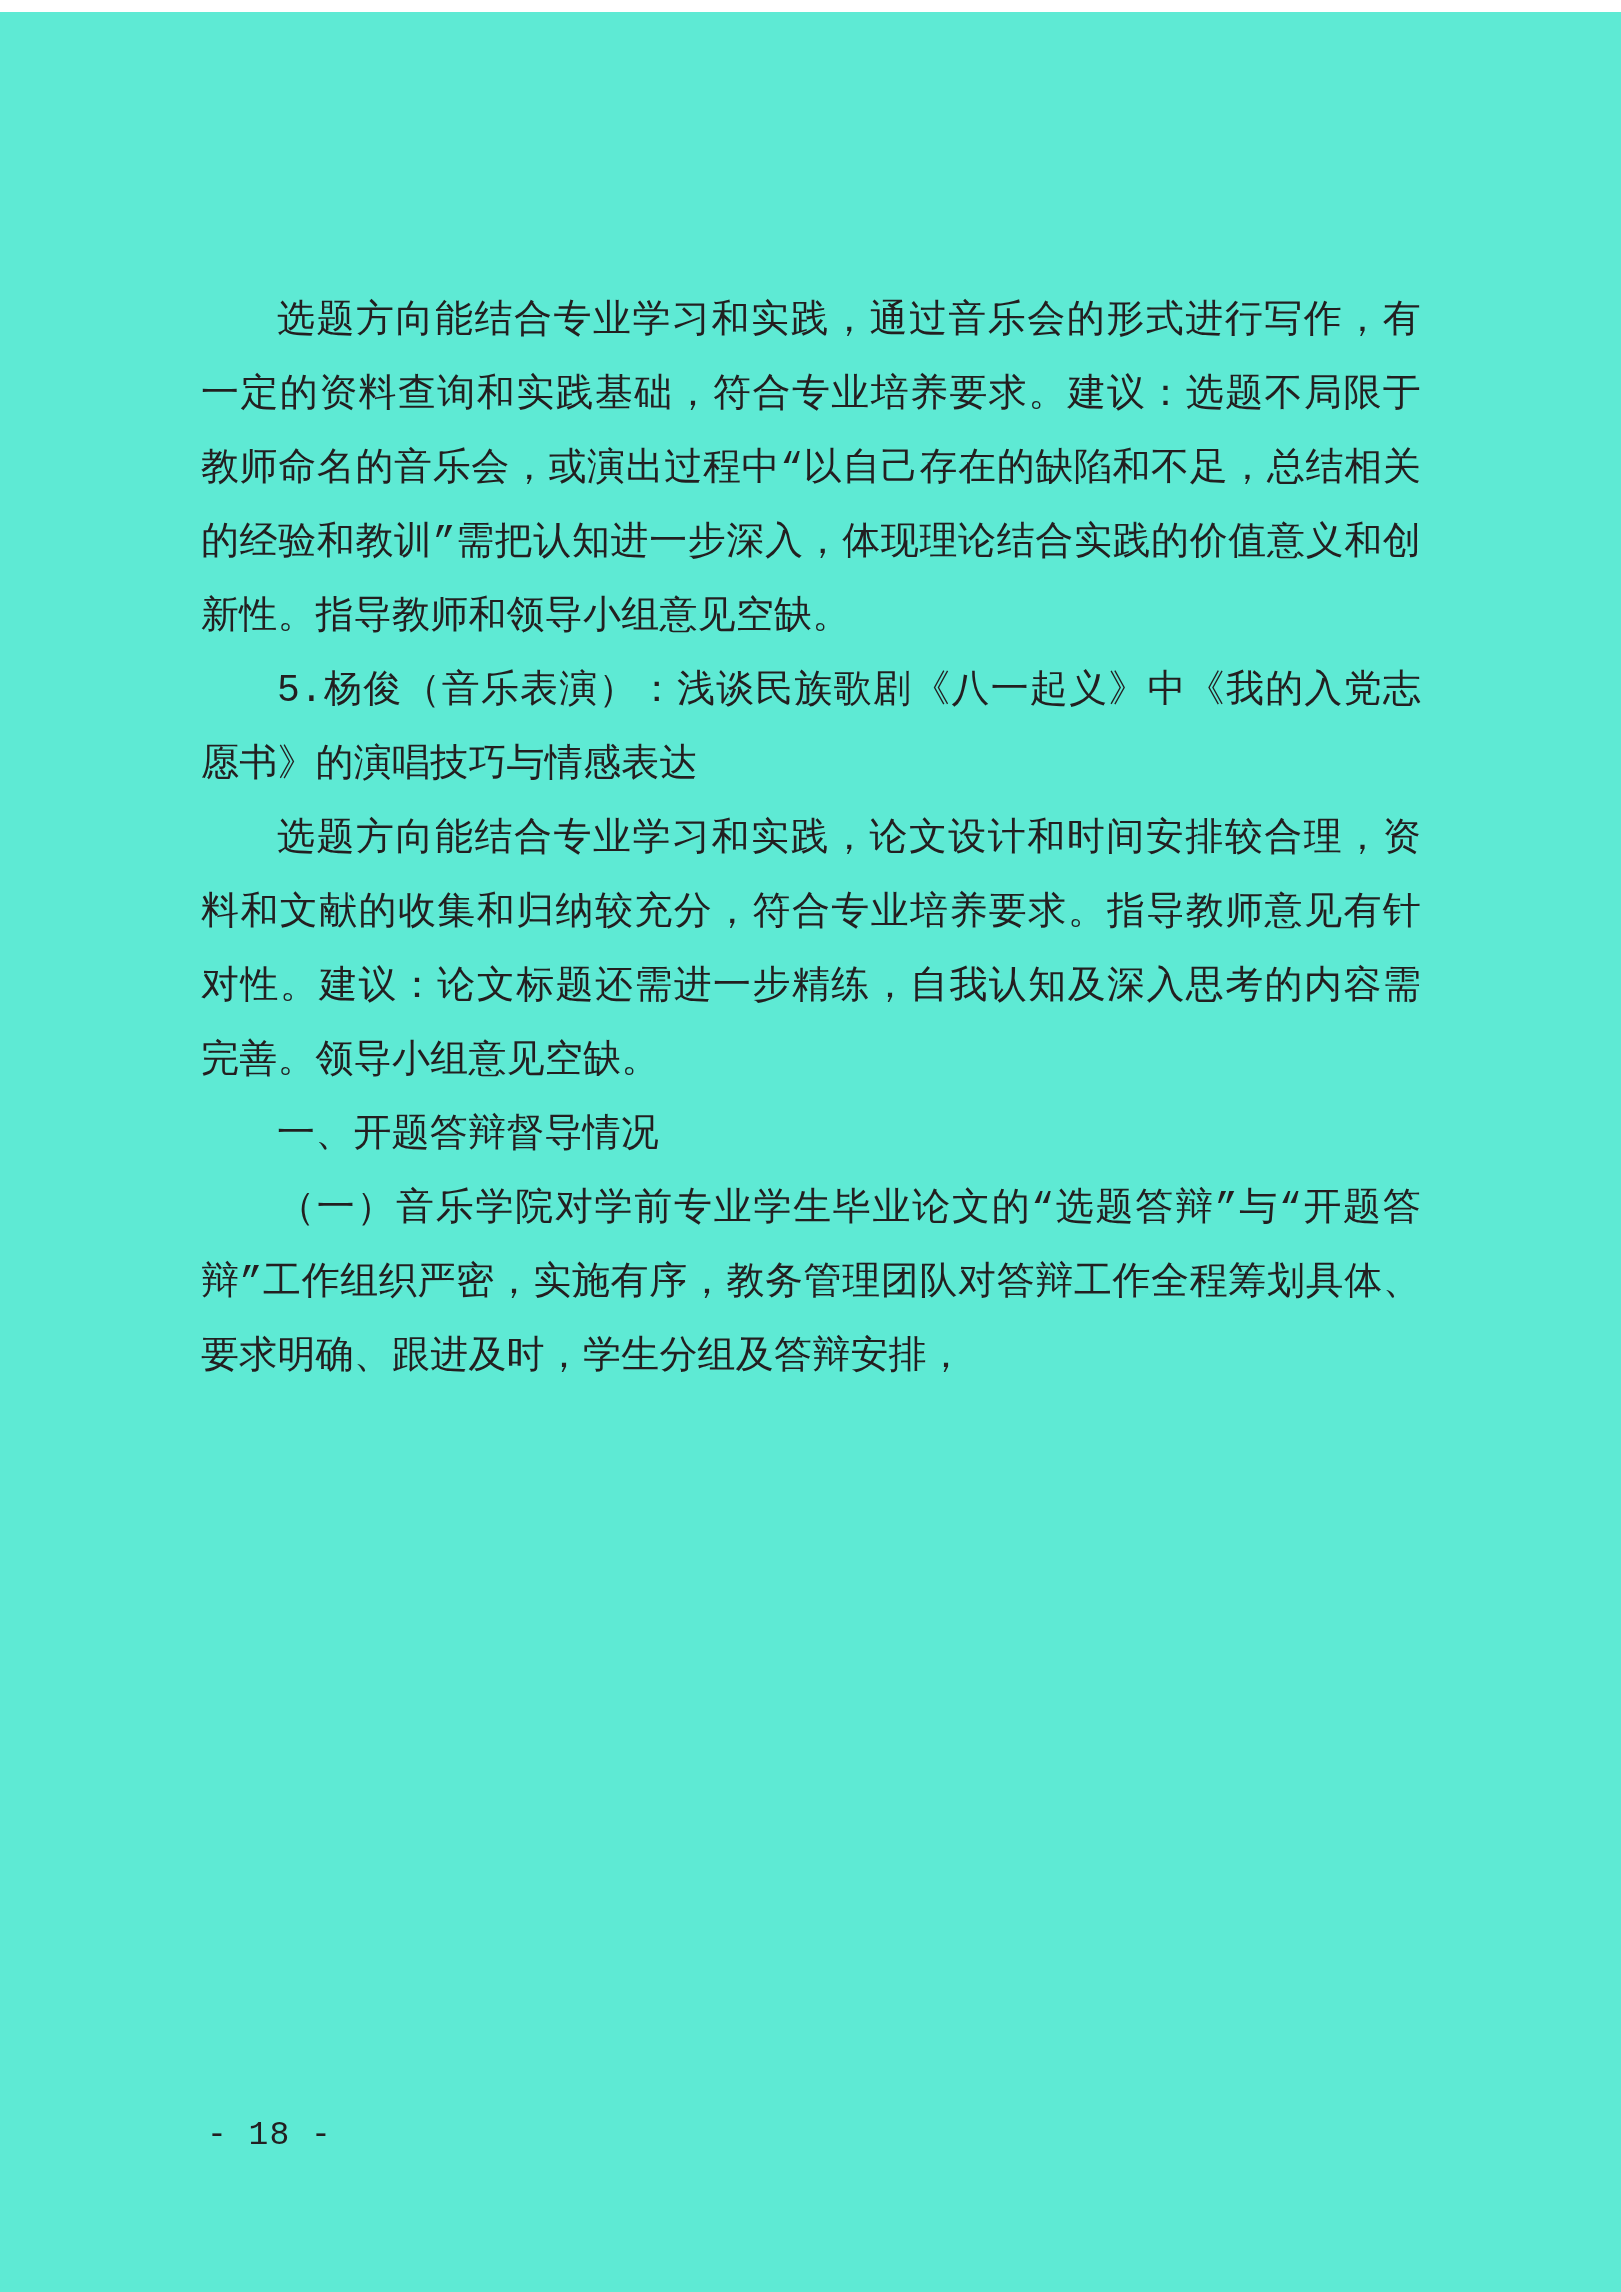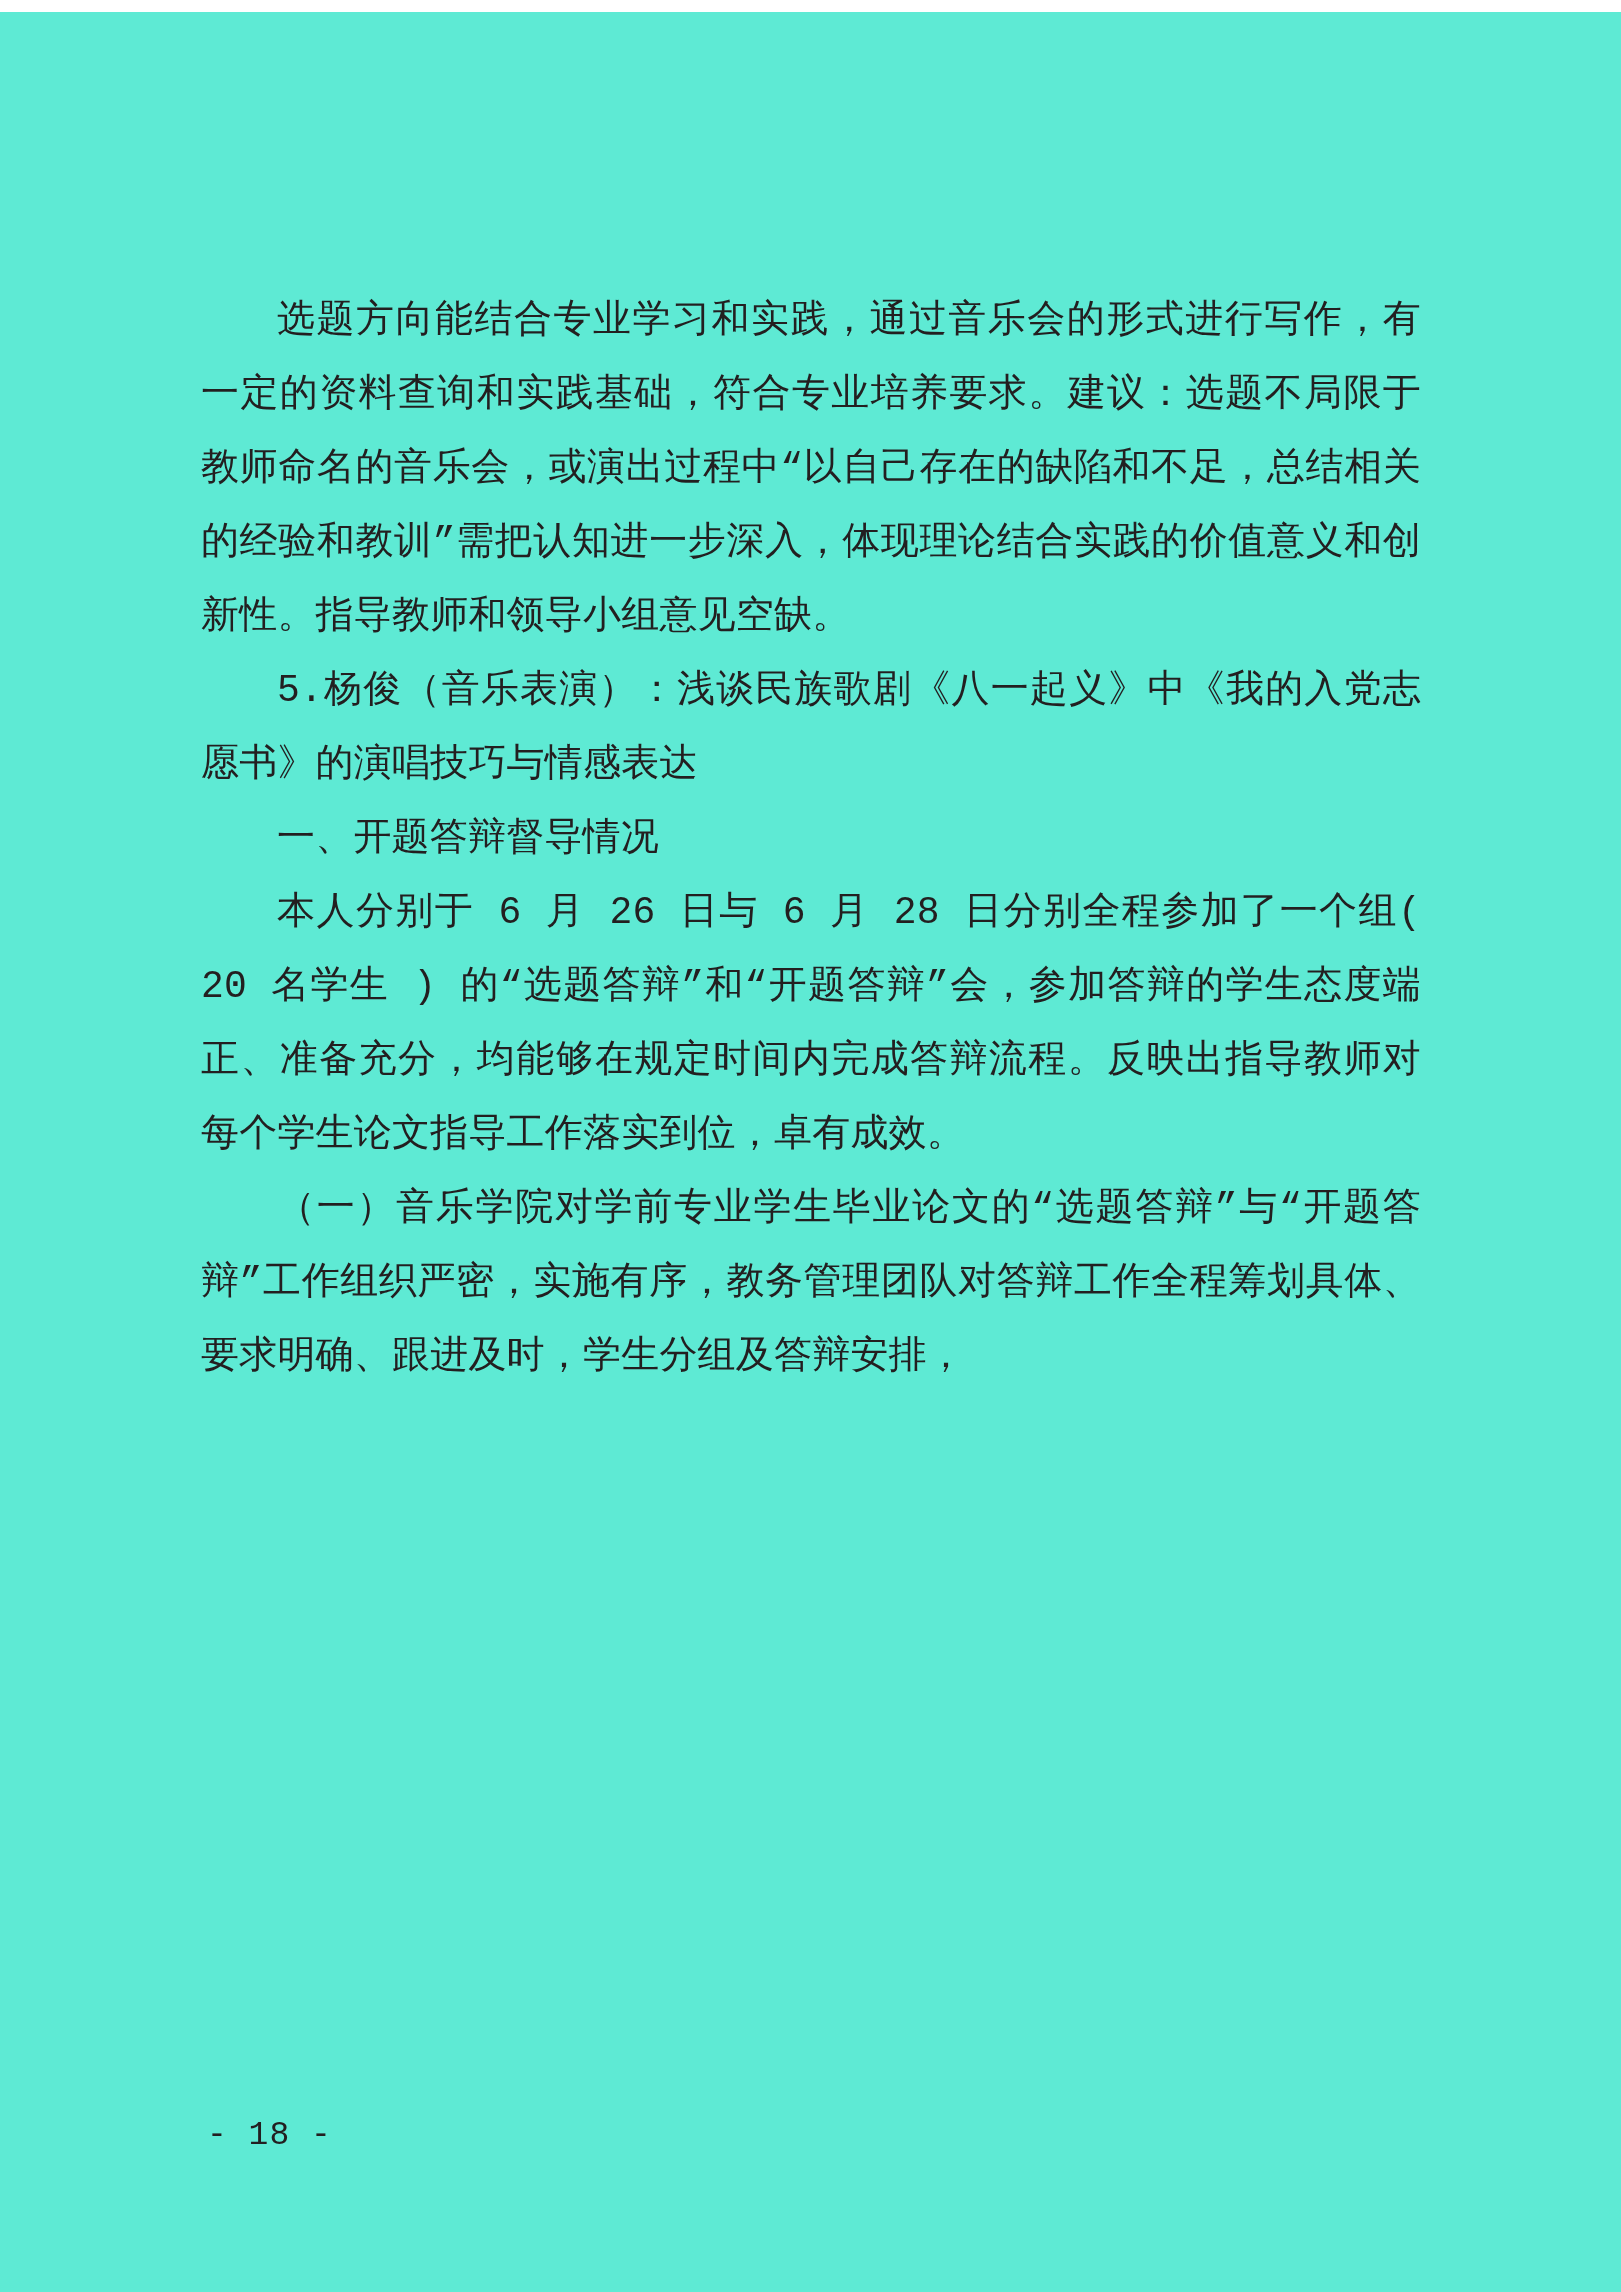--- a/index.html
+++ b/index.html
@@ -45,19 +45,19 @@
     color: #231f20;
   }
 </style>
 </head>
 <body>
 
 <div class="page">
   <div class="content">
     <p class="para">选题方向能结合专业学习和实践，通过音乐会的形式进行写作，有一定的资料查询和实践基础，符合专业培养要求。建议：选题不局限于教师命名的音乐会，或演出过程中“以自己存在的缺陷和不足，总结相关的经验和教训”需把认知进一步深入，体现理论结合实践的价值意义和创新性。指导教师和领导小组意见空缺。</p>
     <p class="para">5.杨俊（音乐表演）：浅谈民族歌剧《八一起义》中《我的入党志愿书》的演唱技巧与情感表达</p>
+    <p class="para">选题方向能结合专业学习和实践，论文设计和时间安排较合理，资料和文献的收集和归纳较充分，符合专业培养要求。指导教师意见有针对性。建议：论文标题还需进一步精练，自我认知及深入思考的内容需完善。领导小组意见空缺。</p>
     <p class="para">一、开题答辩督导情况</p>
-    <p class="para">本人分别于 6 月 26 日与 6 月 28 日分别全程参加了一个组( 20 名学生 ) 的“选题答辩”和“开题答辩”会，参加答辩的学生态度端正、准备充分，均能够在规定时间内完成答辩流程。反映出指导教师对每个学生论文指导工作落实到位，卓有成效。</p>
     <p class="para">（一）音乐学院对学前专业学生毕业论文的“选题答辩”与“开题答辩”工作组织严密，实施有序，教务管理团队对答辩工作全程筹划具体、要求明确、跟进及时，学生分组及答辩安排，</p>
   </div>
   <div class="footer">- 18 -</div>
 </div>
 
 
 </body></html>

